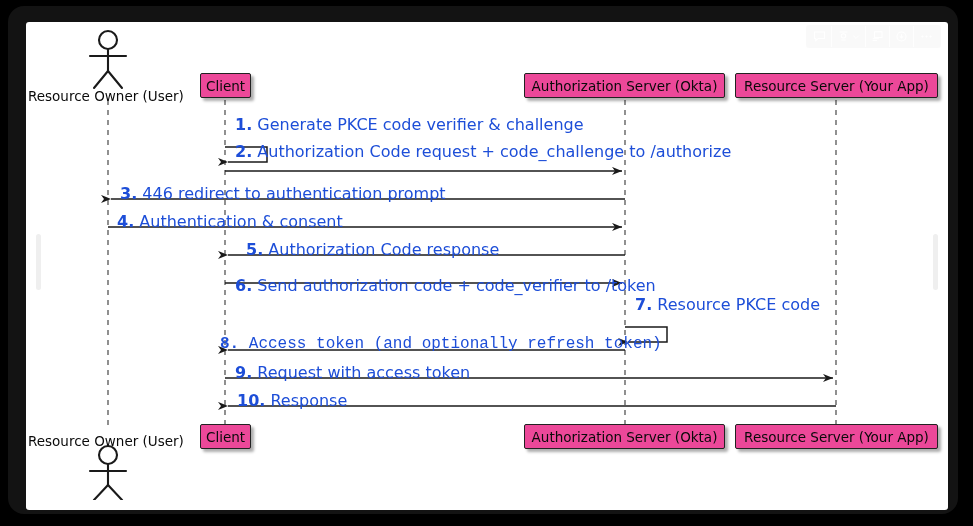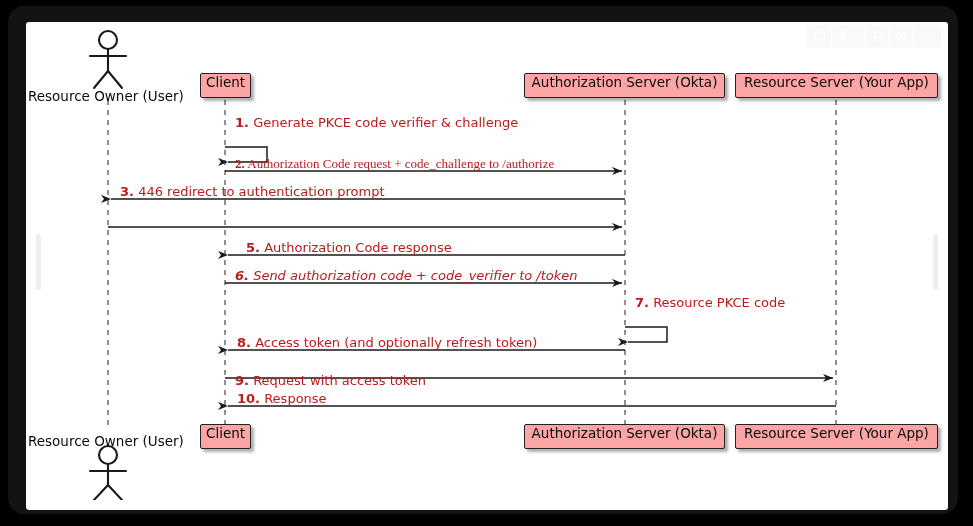--- a/index.html
+++ b/index.html
@@ -75,41 +75,42 @@
     position: absolute;
     left: 0; top: 0;
     width: 922px; height: 478px;
   }
   #diagram svg { display: block; }
 
   
   .node-box {
     position: absolute;
     box-sizing: border-box;
-    background: #fca5a5;
+    background: #ec4899;
     border: 1.5px solid #222222;
     border-radius: 2px;
     box-shadow: 3px 3px 3px rgba(0,0,0,0.32);
     display: flex;
+    align-items: center;
     justify-content: center;
     font-size: 13.5px;
     color: #0a0a0a;
     white-space: nowrap;
-    padding: 0 8px;
+    padding: 8px 8px;
   }
   .actor-label {
     position: absolute;
     font-size: 13.5px;
     color: #0a0a0a;
     white-space: nowrap;
   }
   .msg-label {
     position: absolute;
-    font-size: 13px;
-    color: #b91c1c;
+    font-size: 16px;
+    color: #1d4ed8;
     white-space: nowrap;
   }
   .msg-label b { font-weight: bold; }
 </style>
 </head>
 <body>
 
 <div id="viewer">
   <div id="frame-shadow"></div>
 
@@ -239,45 +240,49 @@
         <span>Authorization Server (Okta)</span>
       </div>
       <div class="node-box" style="left:709px; top:402px; width:203px; height:25px;">
         <span>Resource Server (Your App)</span>
       </div>
 
       <div class="msg-label" style="left:209px; top:93px;">
         <b>1.</b> 
         <span>Generate PKCE code verifier &amp; challenge</span>
       </div>
-      <div class="msg-label" style="left:209px; top:134px;font-family:Liberation Serif, serif;">
+      <div class="msg-label" style="left:209px; top:120px;">
         <b>2.</b> 
         <span>Authorization Code request + code_challenge to /authorize</span>
       </div>
       <div class="msg-label" style="left:94px; top:162px;">
         <b>3.</b> 
         <span>446 redirect to authentication prompt</span>
       </div>
+      <div class="msg-label" style="left:91px; top:190px;">
+        <b>4.</b> 
+        <span>Authentication &amp; consent</span>
+      </div>
       <div class="msg-label" style="left:211px; top:218px;margin-left:9px;">
         <b>5.</b> 
         <span>Authorization Code response</span>
       </div>
-      <div class="msg-label" style="left:209px; top:246px;font-style:italic;">
+      <div class="msg-label" style="left:209px; top:254px;">
         <b>6.</b> 
         <span>Send authorization code + code_verifier to /token</span>
       </div>
       <div class="msg-label" style="left:609px; top:273px;">
         <b>7.</b> 
         <span>Resource PKCE code</span>
       </div>
-      <div class="msg-label" style="left:211px; top:313px;">
+      <div class="msg-label" style="left:194px; top:313px;font-family:Liberation Mono, monospace;">
         <b>8.</b> 
         <span>Access token (and optionally refresh token)</span>
       </div>
-      <div class="msg-label" style="left:209px; top:351px;text-align:center;">
+      <div class="msg-label" style="left:209px; top:341px;text-align:center;">
         <b>9.</b> 
         <span>Request with access token</span>
       </div>
       <div class="msg-label" style="left:211px; top:369px;text-align:center;">
         <b>10.</b> 
         <span>Response</span>
       </div>
 
     </div>
   </div>

